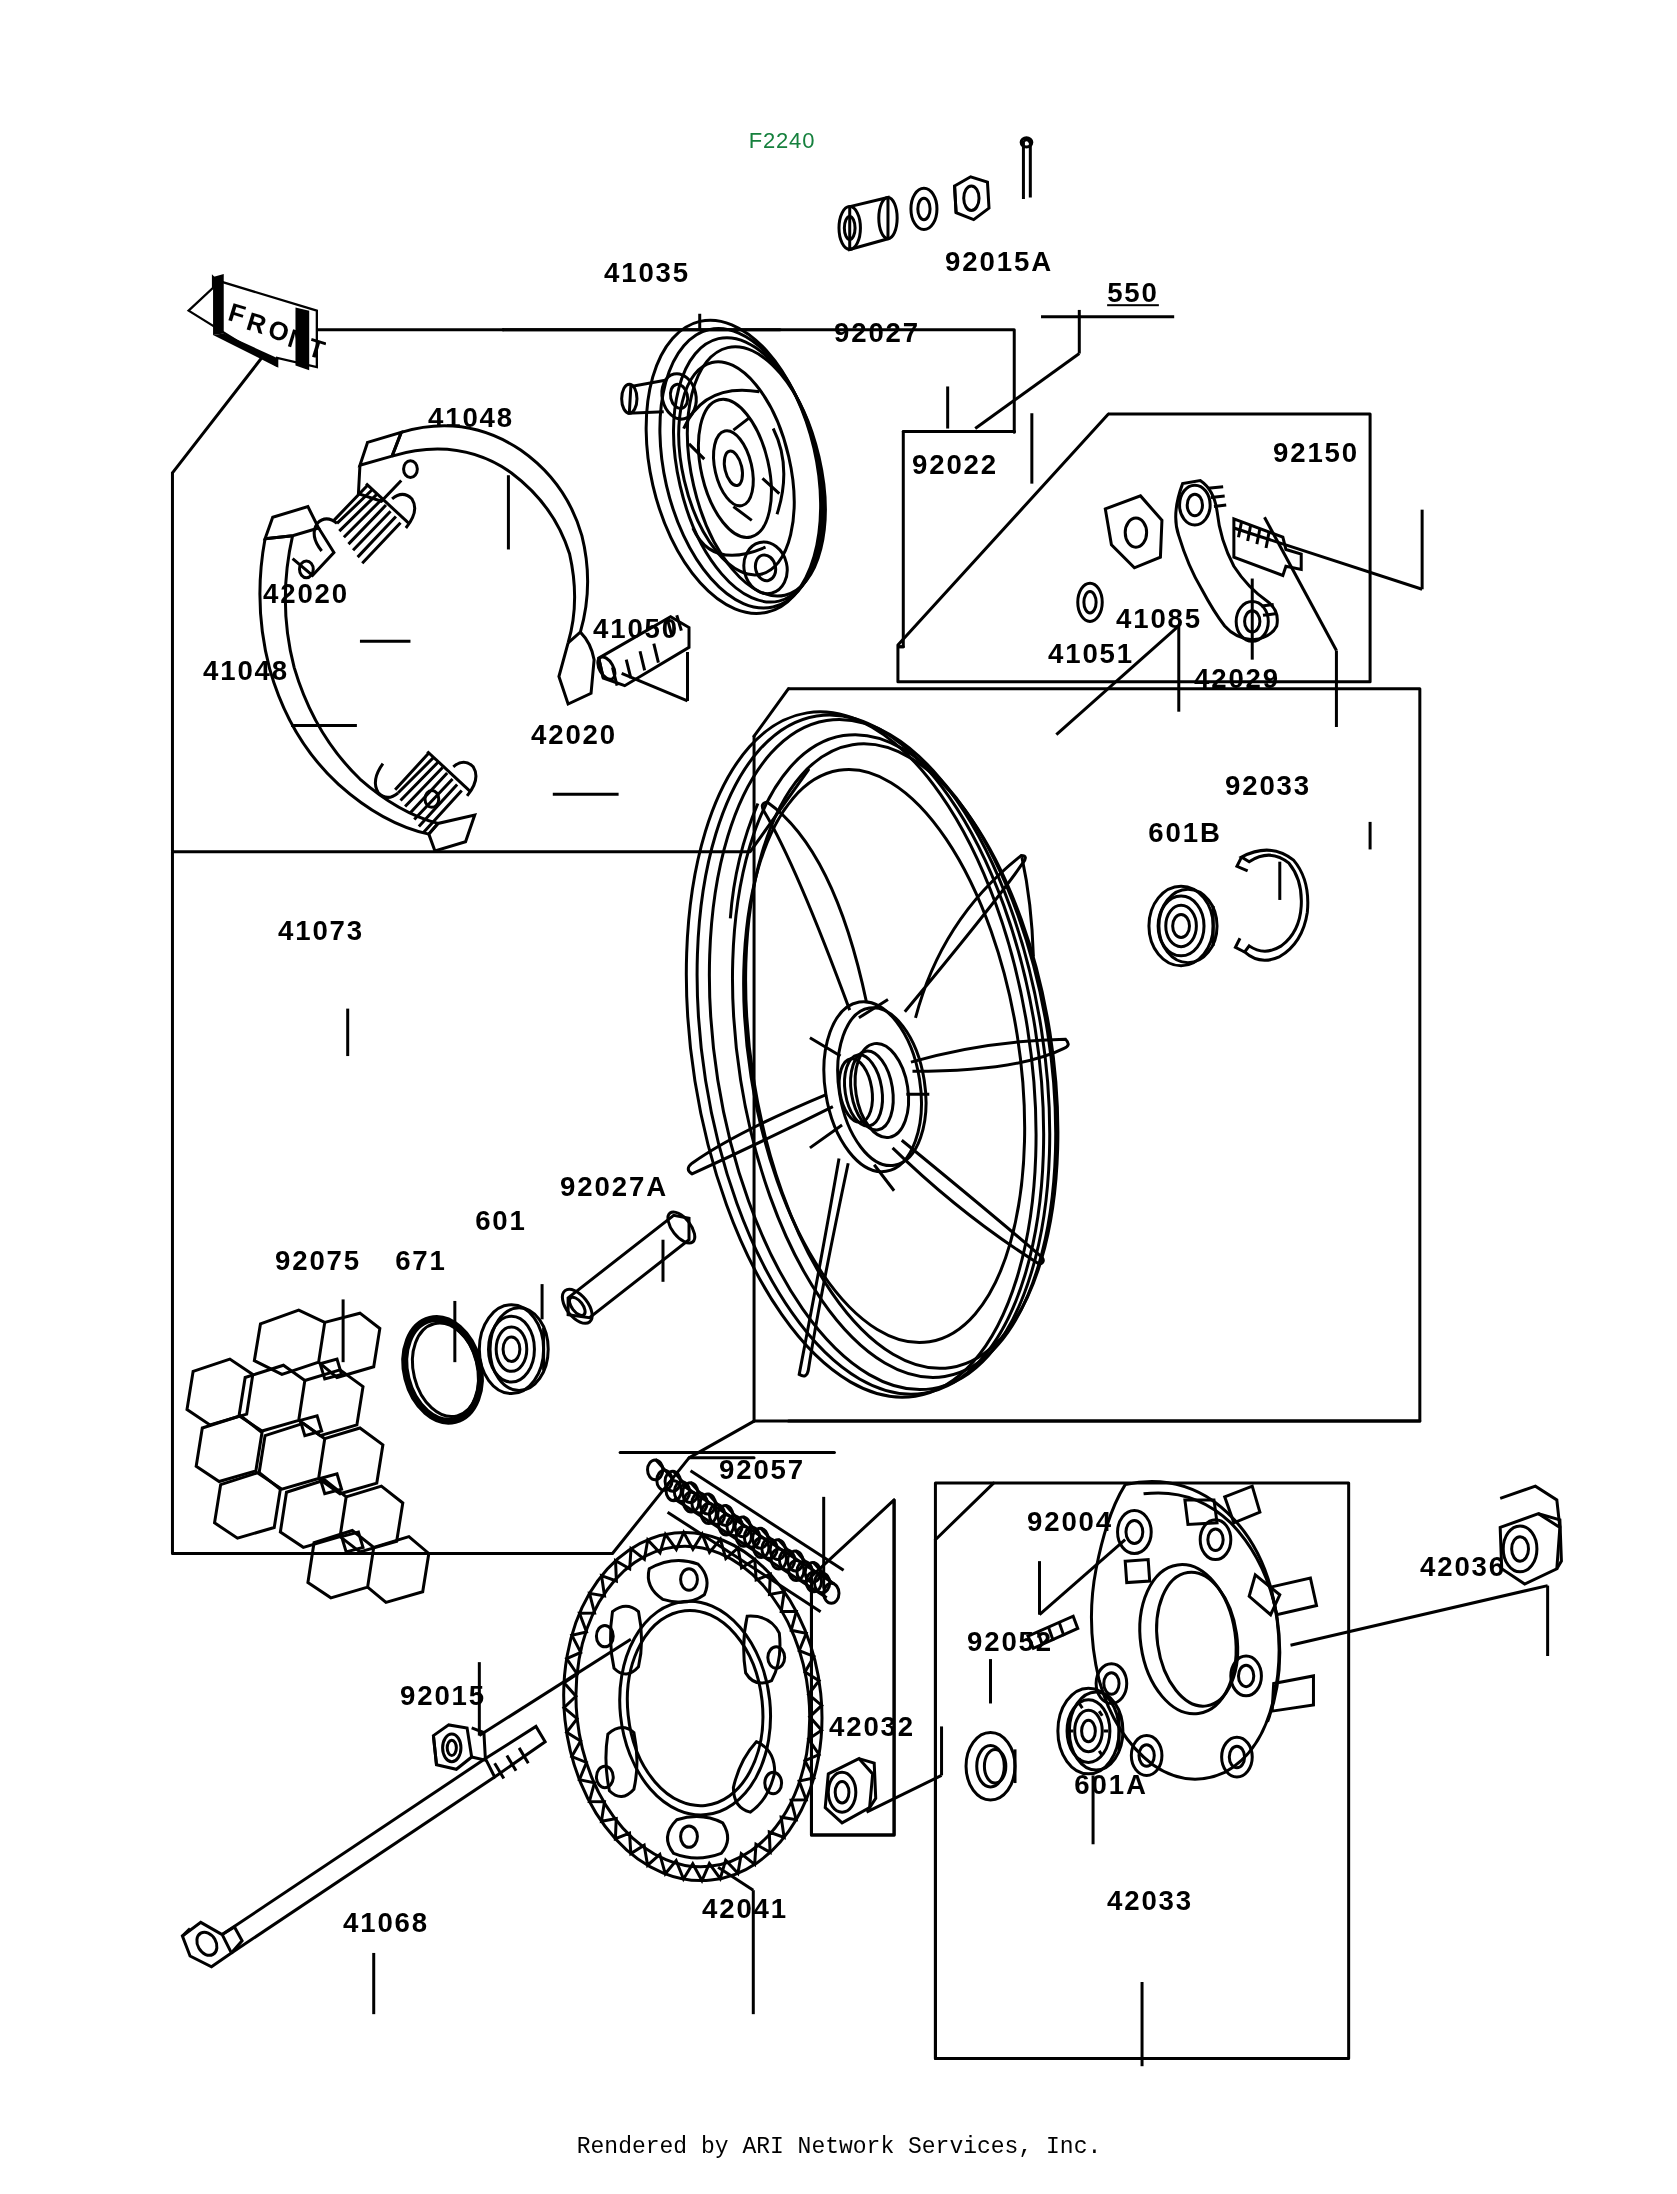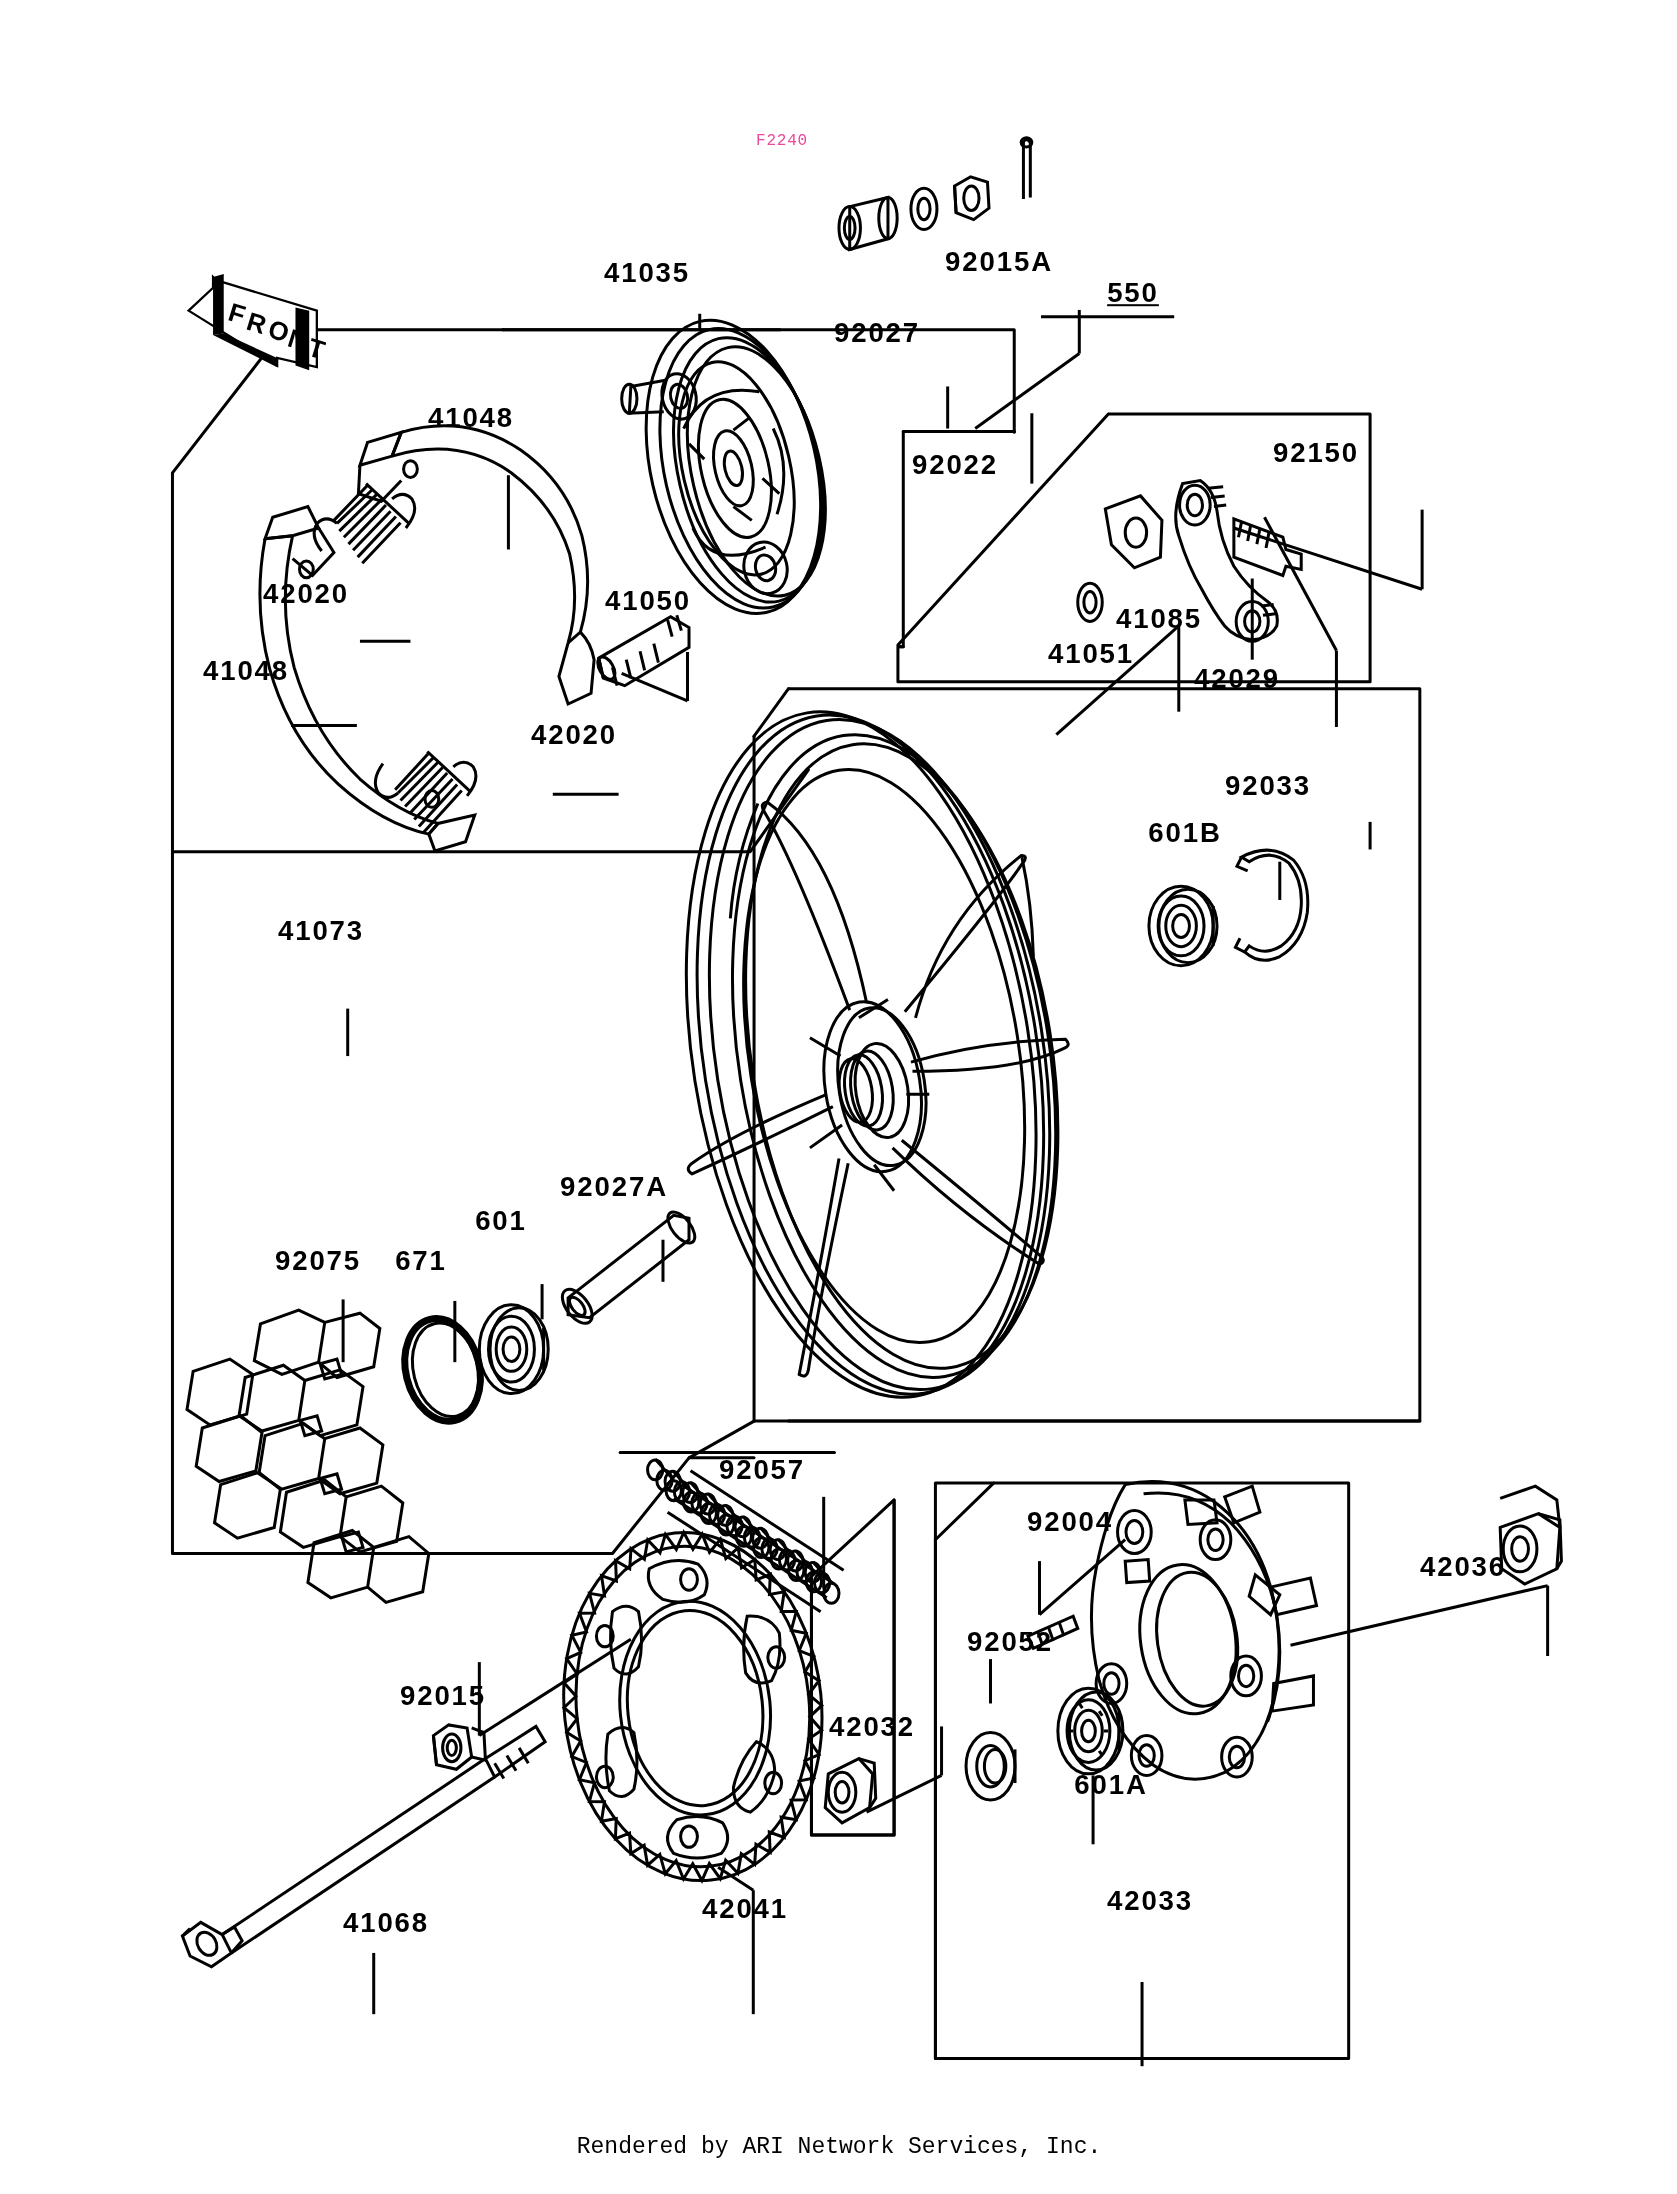--- a/index.html
+++ b/index.html
@@ -22,24 +22,24 @@
     font-weight:bold;
     font-size:27.6px;
     letter-spacing:1.9px;
     color:#000000;
     white-space:nowrap;
     line-height:1;
     transform:translate(-50%,-50%);
   }
   .diagid{
     position:absolute;
-    font-family:Liberation Mono, monospace;
-    font-size:16px;
+    font-family:Liberation Sans, sans-serif;
+    font-size:22px;
     letter-spacing:0.8px;
-    color:#ec4899;
+    color:#15803d;
     white-space:nowrap;
     transform:translate(-50%,-50%);
   }
   .footer{
     position:absolute;
     left:50%;
     transform:translateX(-50%);
     font-family:Liberation Mono, monospace;
     font-size:23px;
     color:#000;
@@ -550,21 +550,21 @@
 
   <div id="labels">
       <div class="lbl" style="left: 647px; top: 273px;">41035</div>
       <div class="lbl" style="left: 999px; top: 262px;">92015A</div>
       <div class="lbl" style="left: 1133px; top: 293px; text-decoration: underline;">550</div>
       <div class="lbl" style="left: 877px; top: 333px;">92027</div>
       <div class="lbl" style="left: 955px; top: 465px;">92022</div>
       <div class="lbl" style="left: 471px; top: 418px;">41048</div>
       <div class="lbl" style="left: 1316px; top: 453px;">92150</div>
       <div class="lbl" style="left: 306px; top: 594px;">42020</div>
-      <div class="lbl" style="left: 636px; top: 601px; margin-left: 12px;">41050</div>
+      <div class="lbl" style="left: 636px; top: 629px;">41050</div>
       <div class="lbl" style="left: 1159px; top: 619px; text-align: center;">41085</div>
       <div class="lbl" style="left: 1091px; top: 654px;">41051</div>
       <div class="lbl" style="left: 246px; top: 671px;">41048</div>
       <div class="lbl" style="left: 1237px; top: 679px;">42029</div>
       <div class="lbl" style="left: 574px; top: 735px;">42020</div>
       <div class="lbl" style="left: 1268px; top: 786px;">92033</div>
       <div class="lbl" style="left: 1185px; top: 833px;">601B</div>
       <div class="lbl" style="left: 321px; top: 931px;">41073</div>
       <div class="lbl" style="left: 614px; top: 1187px;">92027A</div>
       <div class="lbl" style="left: 501px; top: 1221px;">601</div>

